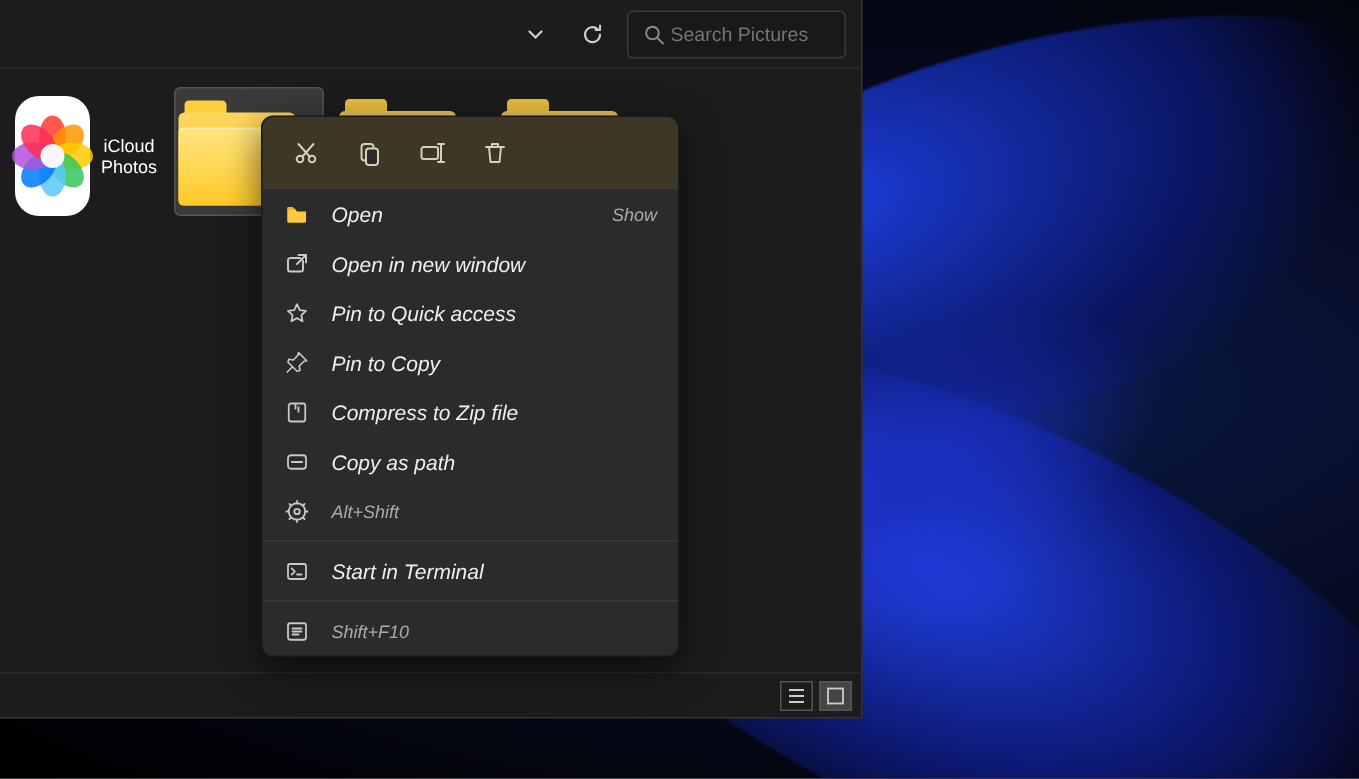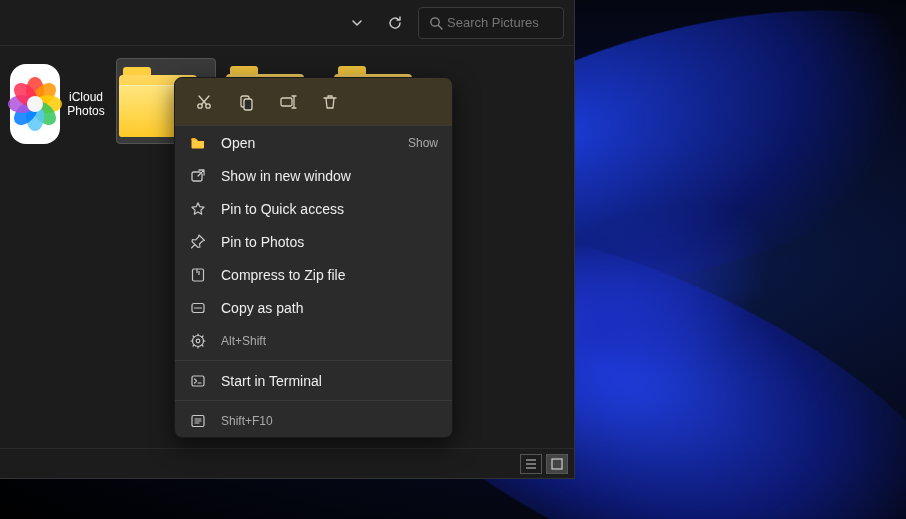--- a/index.html
+++ b/index.html
@@ -158,20 +158,21 @@
       border-radius: 5px;
       color: #d8d0b8;
     }
     .ctx-row {
       height: 33px;
       display: flex;
       align-items: center;
       padding: 0 14px;
       gap: 14px;
       color: #eee;
+      font-style: italic;
     }
     .ctx-ico { width: 18px; height: 18px; display: flex; align-items: center; justify-content: center; color: #c8c8c8; }
     .ctx-label { flex: 1; }
     .ctx-accel { font-size: 12px; color: #aaa; }
     .ctx-sep { height: 1px; background: #3a3a3a; margin: 3px 0; }
 
     svg { display: block; }
     
     .flower { position: relative; width: 50px; height: 50px; }
     .petal { position: absolute; width: 18px; height: 28px; border-radius: 50%; left: 16px; top: -2px; transform-origin: 9px 27px; opacity: .85; }
@@ -311,39 +312,39 @@
     <span class="ctx-accel">Show</span>
   </div>
 
   <div class="ctx-row">
     <span class="ctx-ico">
       <svg width="16" height="16" viewBox="0 0 16 16">
           <rect x="2" y="4" width="10" height="9" rx="1.5" stroke="currentColor" fill="none" stroke-width="1.3"></rect>
           <path d="M9 2h5v5M14 2l-6 6" stroke="currentColor" stroke-width="1.3" stroke-linecap="round" stroke-linejoin="round"></path>
         </svg>
     </span>
-    <span class="ctx-label">Show in new window</span>
+    <span class="ctx-label">Open in new window</span>
   </div>
 
   <div class="ctx-row">
     <span class="ctx-ico">
       <svg width="16" height="16" viewBox="0 0 16 16">
           <path d="M8 1.8l1.8 3.9 4.2.5-3.1 2.9.8 4.1L8 11.1l-3.7 2.1.8-4.1L2 6.2l4.2-.5L8 1.8z" stroke="currentColor" fill="none" stroke-width="1.2" stroke-linejoin="round"></path>
         </svg>
     </span>
     <span class="ctx-label">Pin to Quick access</span>
   </div>
 
   <div class="ctx-row">
     <span class="ctx-ico">
       <svg width="16" height="16" viewBox="0 0 16 16">
           <path d="M9.5 1.5l5 5-2 .5-3 3 .5 3-2 .5L5 10.5 1.5 14 5 10.5 2 7.5l.5-2 3 .5 3-3 .5-2z" stroke="currentColor" fill="none" stroke-width="1.1" stroke-linejoin="round"></path>
         </svg>
     </span>
-    <span class="ctx-label">Pin to Photos</span>
+    <span class="ctx-label">Pin to Copy</span>
   </div>
 
   <div class="ctx-row">
     <span class="ctx-ico">
       <svg width="16" height="16" viewBox="0 0 16 16">
           <rect x="2.5" y="2" width="11" height="12" rx="1.5" stroke="currentColor" fill="none" stroke-width="1.2"></rect>
           <path d="M7 2v4M9 4v4" stroke="currentColor" stroke-width="1.2"></path>
         </svg>
     </span>
     <span class="ctx-label">Compress to Zip file</span>

